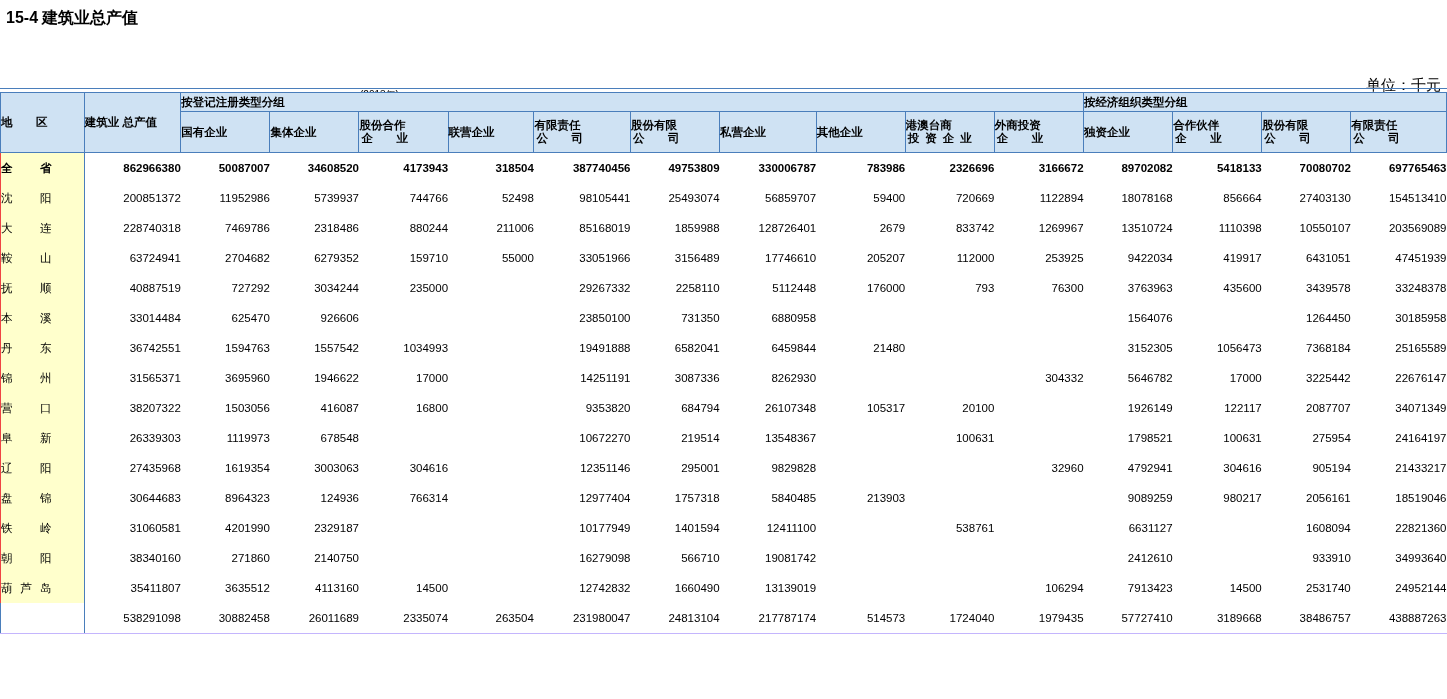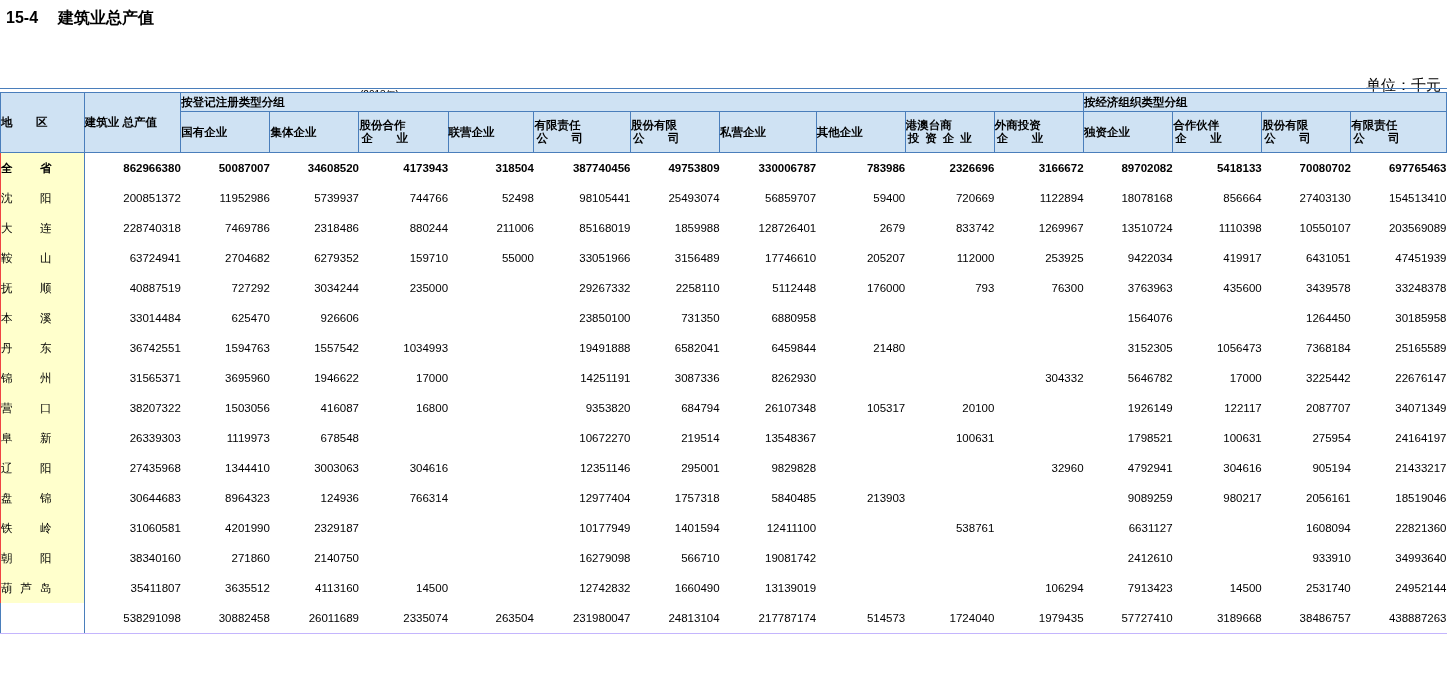--- a/index.html
+++ b/index.html
@@ -10,21 +10,21 @@
     color:#000;
     overflow:hidden;
   }
   .page{position:relative;width:1447px;height:699px;}
 
   .doc-title{
     position:absolute;left:6px;top:8px;
     font-size:16px;font-weight:bold;letter-spacing:0px;
     white-space:nowrap;
   }
-  .doc-title .num{margin-right:20px;}
+  .doc-title .num{margin-right:4px;}
 
   .year-note{
     position:absolute;left:360px;top:88px;
     font-size:10px;
   }
   .unit-note{
     position:absolute;right:6px;top:76px;
     font-size:15px;
   }
 
@@ -387,21 +387,21 @@
           <td class="num">100631</td>
           <td class="num"></td>
           <td class="num">1798521</td>
           <td class="num">100631</td>
           <td class="num">275954</td>
           <td class="num">24164197</td>
         </tr>
         <tr class="">
           <td class="region">辽　阳</td>
           <td class="num">27435968</td>
-          <td class="num">1344410</td>
+          <td class="num">1619354</td>
           <td class="num">3003063</td>
           <td class="num">304616</td>
           <td class="num"></td>
           <td class="num">12351146</td>
           <td class="num">295001</td>
           <td class="num">9829828</td>
           <td class="num"></td>
           <td class="num"></td>
           <td class="num">32960</td>
           <td class="num">4792941</td>

